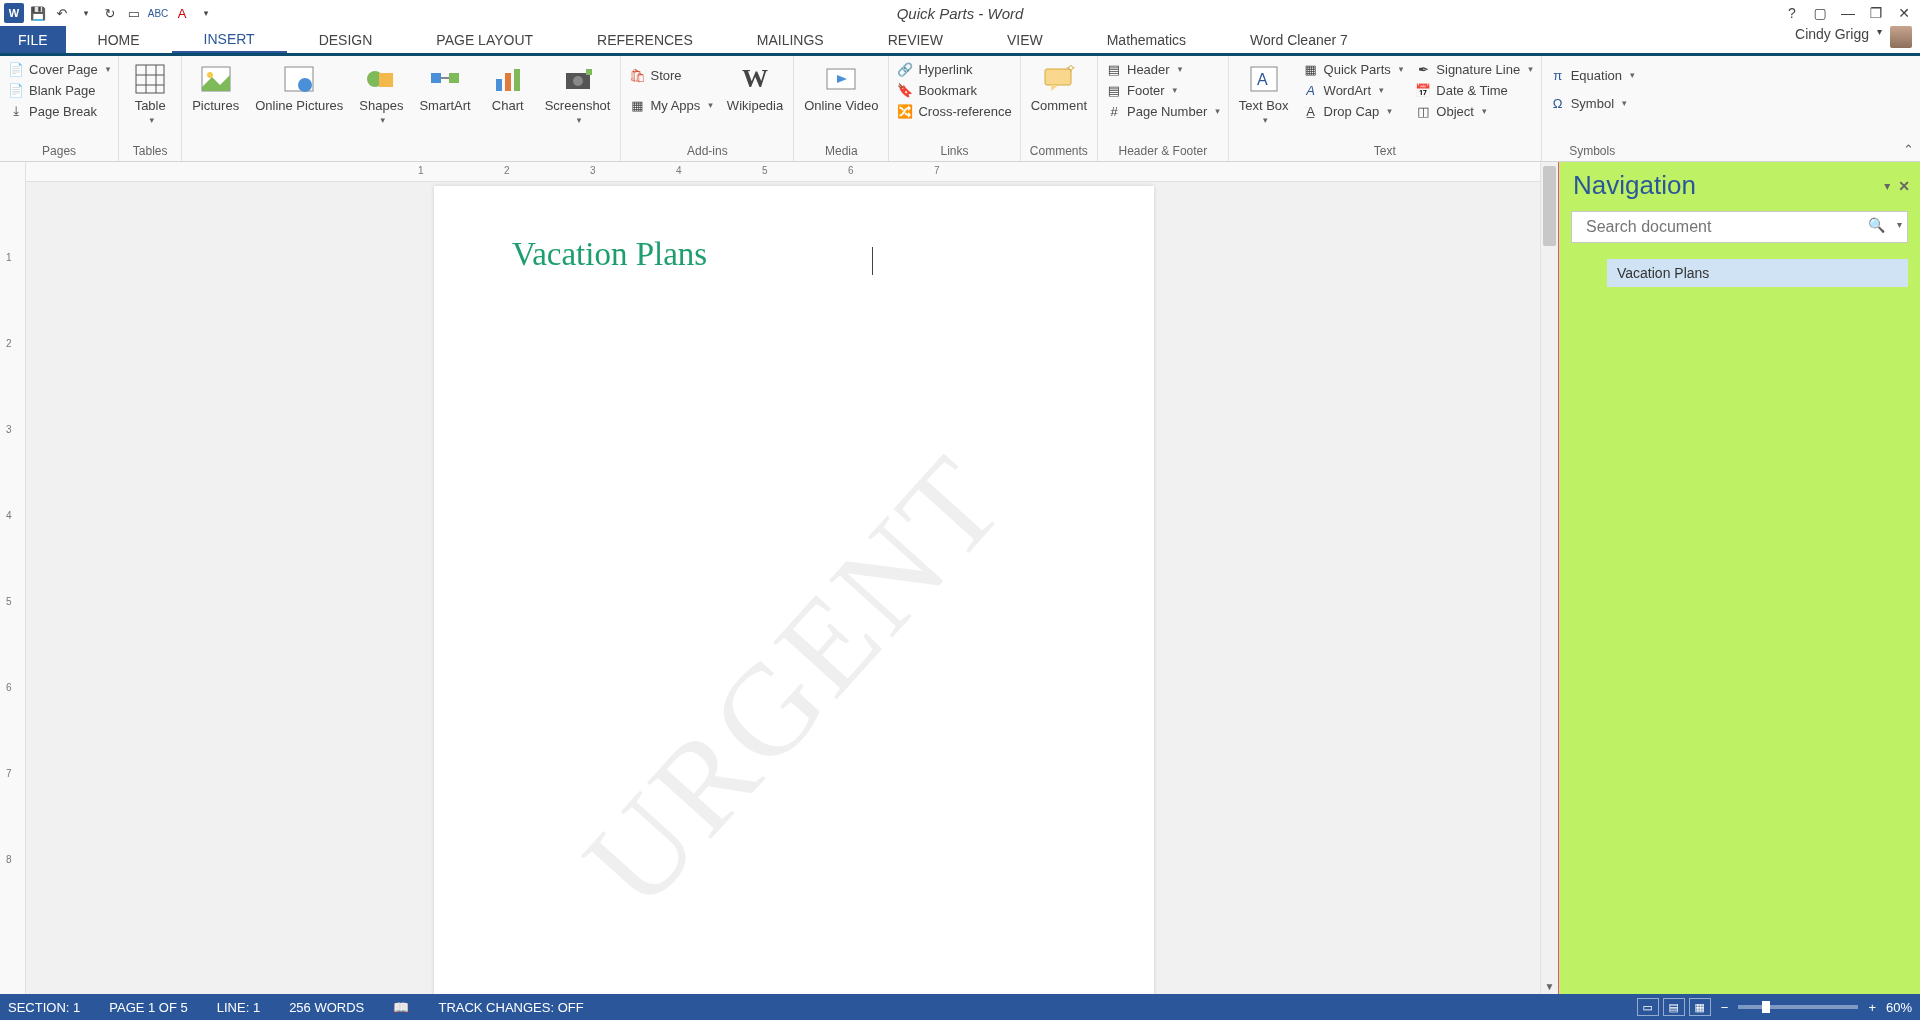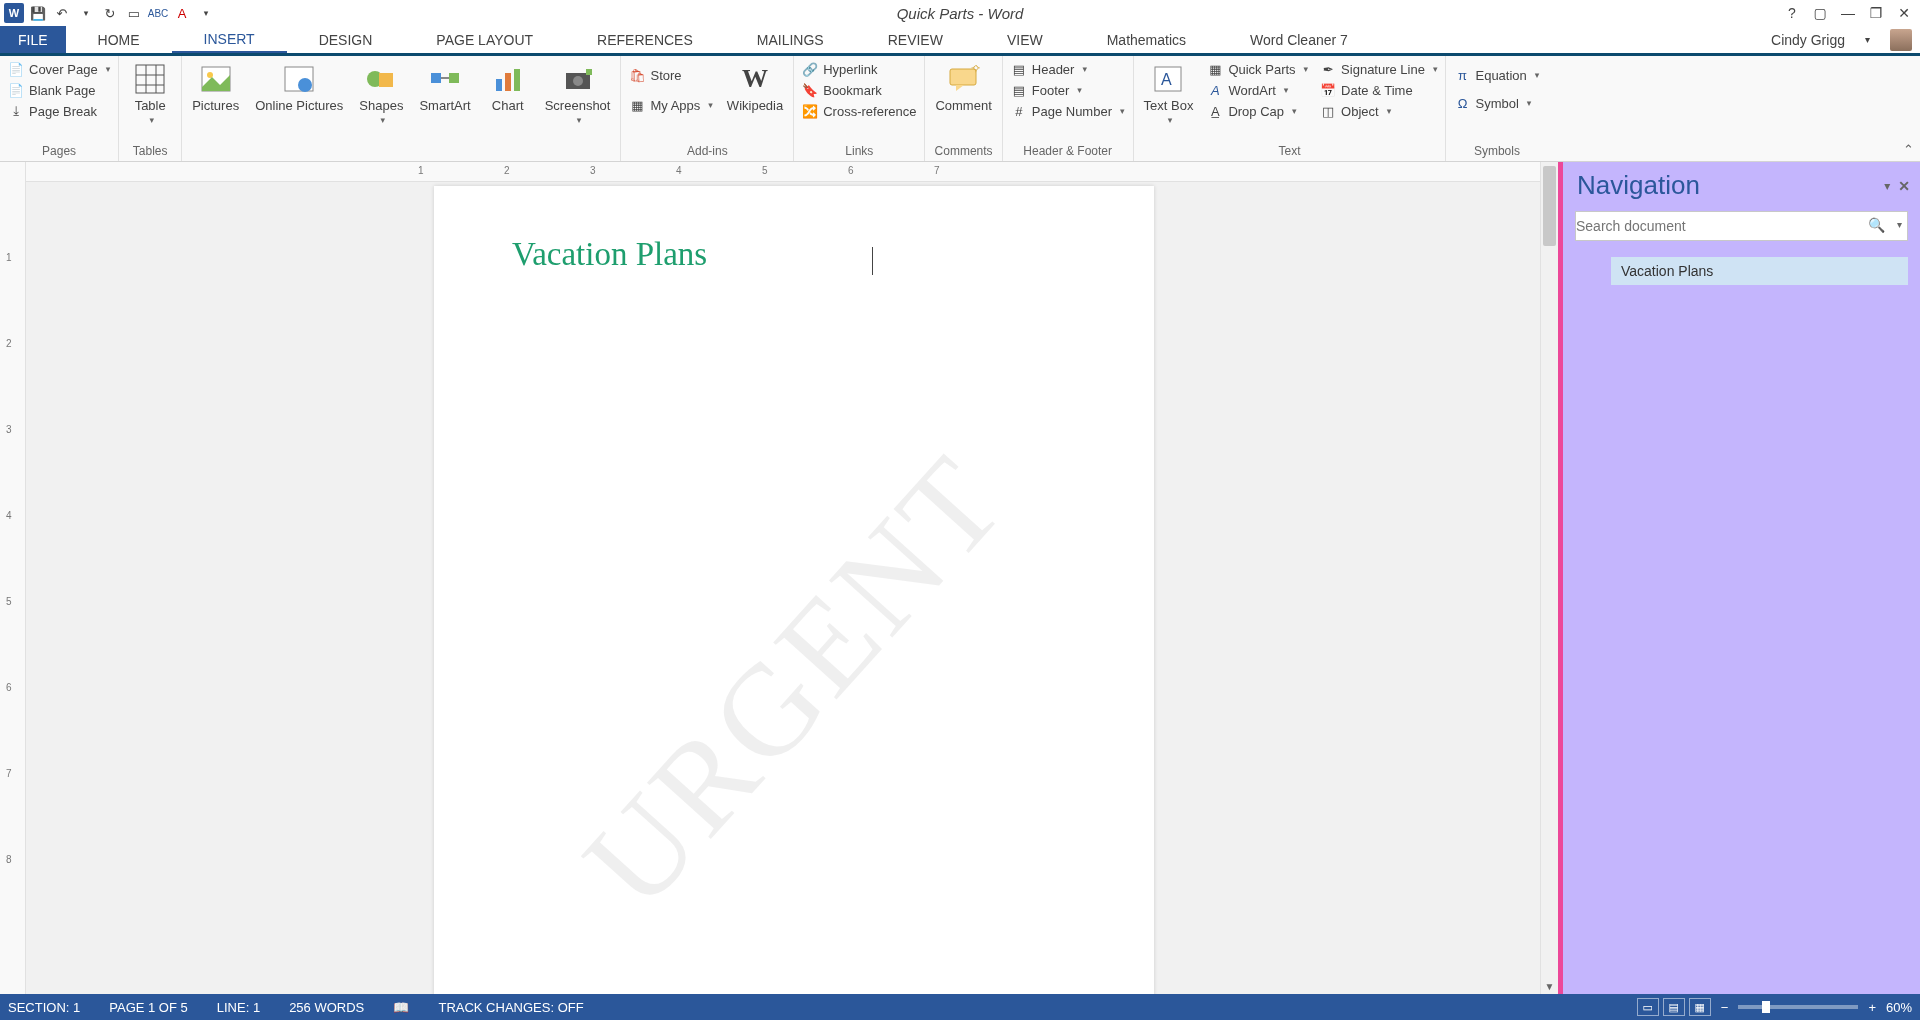--- a/index.html
+++ b/index.html
@@ -12,21 +12,21 @@
 .word-icon { width: 20px; height: 20px; background: #2b579a; color: #fff; font-size: 11px; font-weight: bold; display: flex; align-items: center; justify-content: center; border-radius: 2px; }
 .title-center { position: absolute; left: 50%; transform: translateX(-50%); font-size: 15px; color: #444; font-style: italic; }
 .title-right { margin-left: auto; display: flex; gap: 8px; padding-right: 6px; align-items: center; }
 .title-right .win-btn { width: 20px; height: 20px; display: flex; align-items: center; justify-content: center; font-size: 14px; cursor: pointer; color: #444;}
 
 
 .ribbon-tabs { height: 30px; background: #fff; display: flex; align-items: stretch; border-bottom: 3px solid #0c4a6e; }
 .file-tab { background: #2b579a; color: #fff; padding: 0 18px; display: flex; align-items: center; font-size: 14px; cursor: pointer; }
 .tab { padding: 0 32px; display: flex; align-items: center; font-size: 14px; color: #444; cursor: pointer; text-transform: uppercase; }
 .tab.active { color: #2b579a; border-bottom: 2px solid #2b579a; background: #fff; }
-.user-area { margin-left: auto; display: flex; align-items: center; gap: 20px; padding-right: 8px; font-size: 14px; color: #444; }
+.user-area { margin-left: auto; display: flex; gap: 8px; padding-right: 8px; font-size: 14px; color: #444; }
 .avatar { width: 22px; height: 22px; background: linear-gradient(#c8a58f,#8b6f5c); border-radius: 2px; }
 
 
 .ribbon { height: 106px; background: #f9f9f9; border-bottom: 1px solid #d4d4d4; display: flex; position: relative; }
 .group { border-right: 1px solid #e1e1e1; padding: 4px 6px 0 6px; display: flex; flex-direction: column; }
 .group-body { flex: 1; display: flex; gap: 8px; align-items: flex-start; }
 .group-label { text-align: center; font-size: 12px; color: #666; padding: 2px 0 3px 0; }
 .big-btn { display: flex; flex-direction: column; align-items: center; gap: 2px; cursor: pointer; padding: 2px 4px; font-size: 13px; color: #444; min-width: 50px; }
 .big-btn .icn { width: 34px; height: 34px; display: flex; align-items: center; justify-content: center; }
 .stack { display: flex; flex-direction: column; gap: 3px; }
@@ -44,27 +44,27 @@
 .hruler-inner span { position:absolute; top:3px; }
 .page { position: absolute; left: 408px; top: 24px; width: 720px; height: 900px; background: #fff; box-shadow: 0 0 4px rgba(0,0,0,.15); padding: 50px 78px; }
 .doc-title { font-size: 33px; color: #1e9e6e; font-weight: 400; font-family: "Segoe UI Light","Segoe UI"; }
 .cursor-caret { display:inline-block; width:1px; height:28px; background:#444; margin-left: 160px; vertical-align: middle; }
 .watermark { position: absolute; left: 50%; top: 55%; transform: translate(-50%,-50%) rotate(-48deg); font-size: 130px; color: rgba(120,120,120,.12); font-family: "Segoe UI Light"; letter-spacing: 4px; pointer-events:none; }
 .vscroll { width: 18px; background: #f1f1f1; border-left: 1px solid #e1e1e1; position: relative; }
 .vscroll .thumb { position:absolute; top:4px; left:2px; right:2px; height:80px; background:#c8c8c8; border-radius:2px; }
 .vscroll .arrow { position:absolute; left:0; right:0; text-align:center; font-size:10px; color:#666; cursor:pointer;} .vscroll .arrow.down{bottom:2px;}
 
 
-.navpane { width: 362px; background: #c4b5fd; border-left: 5px solid #ec4899; display: flex; flex-direction: column; }
+.navpane { width: 362px; background: #bef264; border-left: 1px solid #ec4899; display: flex; flex-direction: column; }
 .navpane-header { display:flex; align-items:center; padding: 8px 10px 4px 14px; }
 .navpane-title { font-size: 26px; color: #2b579a; font-weight: 400; }
 .navpane-header .hdr-btn { font-size:12px; color:#666; margin-left:auto; cursor:pointer; }
 .navpane-header .hdr-close { font-size:14px; color:#666; margin-left:8px; cursor:pointer; font-weight:bold;}
 .nav-search { margin: 6px 12px; position: relative; }
-.nav-search input { width: 100%; padding: 6px 30px 6px 0; border: 1px solid #c8c8c8; font-size: 14px; color:#666; }
+.nav-search input { width: 100%; padding: 6px 30px 6px 14px; border: 1px solid #c8c8c8; font-size: 16px; color:#666; }
 .nav-search .mag { position:absolute; right:22px; top:6px; color:#2b579a; font-size:14px; }
 .nav-search .sd { position:absolute; right:6px; top:8px; color:#666; font-size:10px; }
 .nav-tabs { display:flex; border-bottom:1px solid #d4d4d4; margin: 6px 12px 0 12px; }
 .nav-tab { padding: 6px 10px; font-size: 13px; color:#444; cursor:pointer; }
 .nav-tab.active { color:#2b579a; font-weight:bold; border-bottom:2px solid #2b579a; }
 .nav-body { padding: 10px 12px; }
 .nav-item { background: #cfe3f4; padding: 6px 10px; font-size: 14px; color:#333; cursor:pointer; margin-left: 36px; }
 
 
 .statusbar { position:absolute; bottom:0; left:0; right:0; height:26px; background:#2b579a; color:#fff; display:flex; align-items:center; font-size:13px; padding: 0 8px; gap:29px; }
@@ -244,20 +244,34 @@
           </div>
       </div>
       <div class="big-btn">
           <div class="icn" style="font-size:26px; font-family:serif; font-weight:bold;">W</div>
           <span>Wikipedia</span>
         </div>
     </div>
     <div class="group-label">Add-ins</div>
   </div>
 
+  <div class="group">
+    <div class="group-body">
+      <div class="big-btn">
+          <div class="icn">
+            <svg width="32" height="28">
+              <rect x="2" y="4" width="28" height="20" fill="#fff" stroke="#888"></rect>
+              <polygon points="12,10 22,14 12,18" fill="#4a90d9"></polygon>
+            </svg>
+          </div>
+          <span style="text-align:center;">Online Video</span>
+        </div>
+    </div>
+    <div class="group-label">Media</div>
+  </div>
 
   <div class="group">
     <div class="group-body">
       <div class="stack">
         <div class="small-btn">
             <span class="sicn">🔗</span>
             <span>Hyperlink</span>
           </div>
         <div class="small-btn">
             <span class="sicn">🔖</span>

